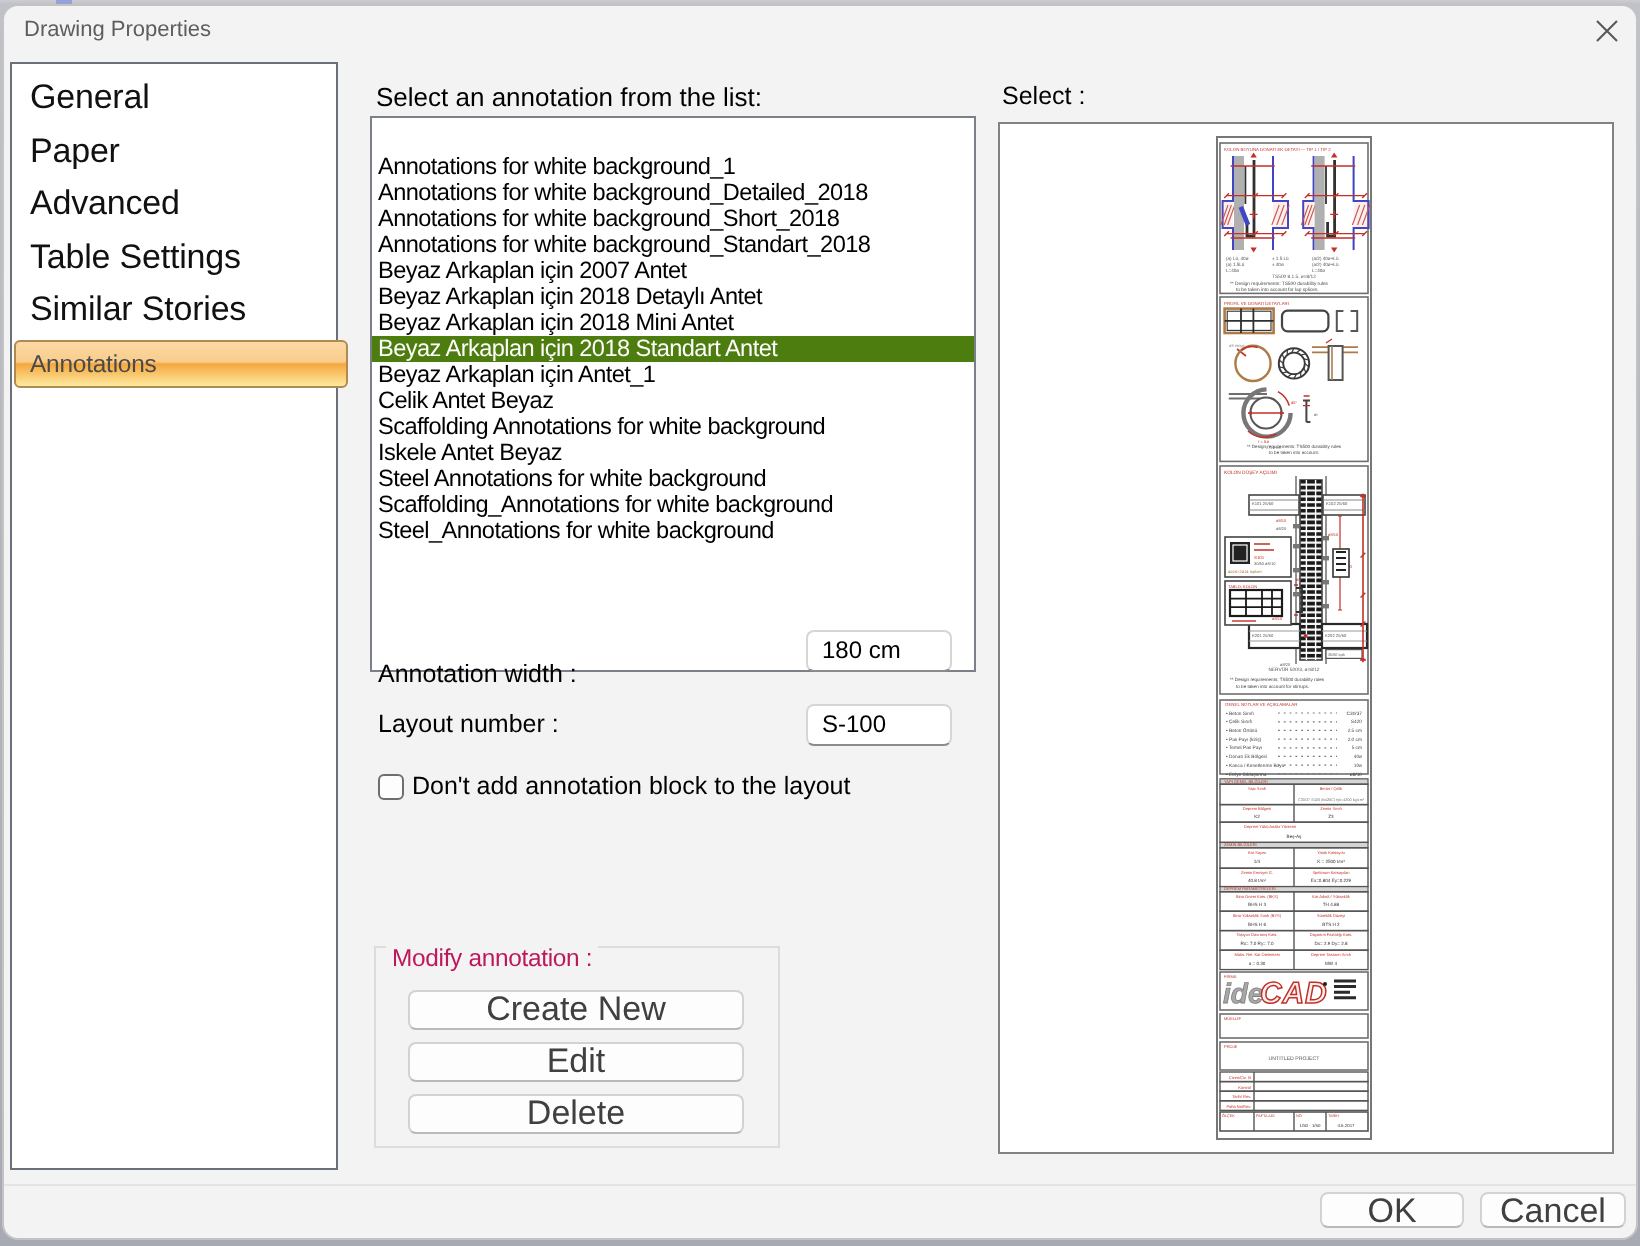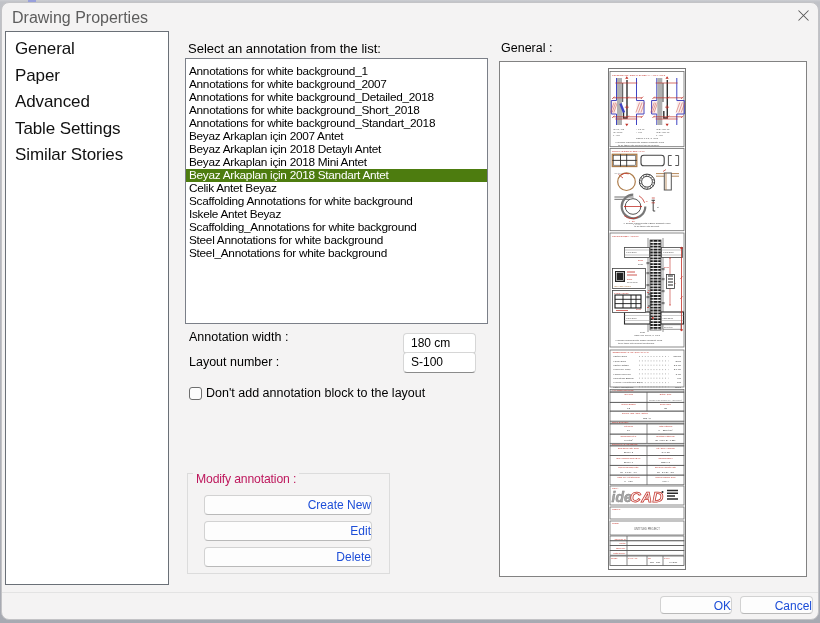--- a/index.html
+++ b/index.html
@@ -3,91 +3,92 @@
 <meta charset="utf-8">
 <style>
   html,body{margin:0;padding:0}
   #root{position:relative;width:820px;height:623px;overflow:hidden;
         font-family:"Liberation Sans",sans-serif;
         background:linear-gradient(#cdced2 0px,#c0c2c7 2px,#b3b5bc 50%,#a7aab2 100%)}
   .abs{position:absolute}
   #dialog{left:1px;top:2px;width:816px;height:616px;background:#f4f3f3;
           border:1px solid #c3c3c6;border-radius:8px}
   #bluebit{left:28px;top:0;width:8px;height:1.5px;background:#98a0dc}
-  #title{left:12px;top:9px;font-size:16px;color:#5d5d5d}
+  #title{left:12px;top:9px;font-size:11px;color:#5d5d5d}
   #sidebar{left:5px;top:31px;width:162px;height:552px;background:#fff;
            border:1px solid #6a7077}
   .tab{position:absolute;left:9px;font-size:17px;letter-spacing:-0.1px;color:#111;height:27px;line-height:27px}
   #anntab{left:7px;top:170px;width:158px;height:22px;border:1px solid #b08a50;border-radius:3px;
           background:linear-gradient(#fcd8a5 0%,#f9cd8b 45%,#f5a73e 50%,#f9c96f 75%,#fdeaa0 100%);
           font-size:12.2px;letter-spacing:-0.1px;color:#4a4a4a;line-height:22px;padding-left:7px}
   #sellabel{left:188px;top:41px;font-size:13px;color:#000}
   #listbox{left:185px;top:58px;width:301px;height:258px;background:#fff;
-           border:1px solid #7b7f88;font-size:11.8px;letter-spacing:-0.28px;color:#000;padding-top:6px}
+           border:1px solid #7b7f88;font-size:11.8px;letter-spacing:-0.28px;color:#000;padding-top:18px}
   .li{height:13px;line-height:13px;padding-left:3px;white-space:nowrap}
   .lisel{background:#4d7c0f;color:#fff}
   .flabel{font-size:12.5px;color:#000}
   .input{background:#fff;border:1px solid #d6d6d6;border-bottom:1px solid #8b8b8b;
          border-radius:4px;font-size:12px;color:#000;padding-left:7px;line-height:19px}
   #cb{left:189px;top:387px;width:11px;height:11px;background:#fdfdfd;
       border:1px solid #6e6e6e;border-radius:3px}
   #grpbox{left:187px;top:473px;width:201px;height:99px;border:1px solid #dcdcdc}
   #grplegend{left:193px;top:472px;background:#f4f3f3;padding:0 3px;font-size:12.2px;letter-spacing:-0.15px;color:#be185d}
   .btn{background:#fdfdfd;border:1px solid #d2d2d2;border-bottom-color:#b9b9b9;border-radius:4px;
-       font-size:12px;color:#1d4ed8;text-align:right;line-height:18px}
+       font-size:17px;color:#404040;text-align:center;line-height:18px}
   #prevlabel{left:501px;top:41px;font-size:12.5px;color:#000}
   #prevbox{left:499px;top:61px;width:306px;height:514px;background:#fff;border:1px solid #828282}
   #footline{left:2px;top:592px;width:816px;height:1px;background:#e3e3e3}
 </style>
 </head>
 <body>
 <div id="root">
   <div id="dialog" class="abs"></div>
   <div id="bluebit" class="abs"></div>
   <div id="title" class="abs">Drawing Properties</div>
   <svg class="abs" style="left:798px;top:10px" width="11" height="11" viewBox="0 0 11 11">
     <path d="M0.5 0.5 L10.5 10.5 M10.5 0.5 L0.5 10.5" stroke="#585858" stroke-width="1.05" fill="none"></path>
   </svg>
   <div id="sidebar" class="abs">
     <div class="tab" style="top:3px">General</div>
     <div class="tab" style="top:30px">Paper</div>
     <div class="tab" style="top:56px">Advanced</div>
     <div class="tab" style="top:83px">Table Settings</div>
     <div class="tab" style="top:109px">Similar Stories</div>
   </div>
+  <div id="anntab" class="abs">Annotations</div>
   <div id="sellabel" class="abs">Select an annotation from the list:</div>
   <div id="listbox" class="abs">
     <div class="li">Annotations for white background_1</div>
-    <div class="li">Annotations for white background_2007</div>
     <div class="li">Annotations for white background_Detailed_2018</div>
     <div class="li">Annotations for white background_Short_2018</div>
     <div class="li">Annotations for white background_Standart_2018</div>
     <div class="li">Beyaz Arkaplan için 2007 Antet</div>
     <div class="li">Beyaz Arkaplan için 2018 Detaylı Antet</div>
     <div class="li">Beyaz Arkaplan için 2018 Mini Antet</div>
     <div class="li lisel">Beyaz Arkaplan için 2018 Standart Antet</div>
+    <div class="li">Beyaz Arkaplan için Antet_1</div>
     <div class="li">Celik Antet Beyaz</div>
     <div class="li">Scaffolding Annotations for white background</div>
     <div class="li">Iskele Antet Beyaz</div>
+    <div class="li">Steel Annotations for white background</div>
     <div class="li">Scaffolding_Annotations for white background</div>
-    <div class="li">Steel Annotations for white background</div>
     <div class="li">Steel_Annotations for white background</div>
   </div>
   <div class="abs flabel" style="left:189px;top:330px">Annotation width :</div>
-  <div class="abs input" style="left:403px;top:333px;width:64px;height:19px">180 cm</div>
+  <div class="abs input" style="left:403px;top:315px;width:64px;height:19px">180 cm</div>
   <div class="abs flabel" style="left:189px;top:355px">Layout number :</div>
   <div class="abs input" style="left:403px;top:352px;width:64px;height:19px">S-100</div>
   <div id="cb" class="abs"></div>
   <div class="abs flabel" style="left:206px;top:386px">Don't add annotation block to the layout</div>
   <div id="grpbox" class="abs"></div>
   <div id="grplegend" class="abs">Modify annotation :</div>
   <div class="abs btn" style="left:204px;top:495px;width:166px;height:18px">Create New</div>
   <div class="abs btn" style="left:204px;top:521px;width:166px;height:18px">Edit</div>
   <div class="abs btn" style="left:204px;top:547px;width:166px;height:18px">Delete</div>
-  <div id="prevlabel" class="abs">General :</div>
+  <div id="prevlabel" class="abs">Select :</div>
   <div id="prevbox" class="abs"><svg width="306" height="514" viewBox="0 0 306 514" font-family="Liberation Sans, sans-serif">
         <rect x="108.5" y="6.5" width="77" height="501" fill="#fff" stroke="#777" stroke-width="1"></rect>
         <rect x="110" y="9.5" width="74" height="75.2" fill="none" stroke="#6e6e6e" stroke-width="0.8"></rect>
         <text x="112" y="13.5" font-size="2.2" fill="#c23128" text-anchor="start">KOLON BOYUNA DONATI EK DETAYI — TIP 1 / TIP 2</text>
         <path d="M116.5 16 V38.5 H111.3 V52 H116.5 V63 M136.5 16 V38.5 H144.0 V52 H136.5 V63" fill="none" stroke="#3f45c4" stroke-width="1"></path>
         <rect x="111.3" y="38.5" width="5.2" height="13.5" fill="rgba(225,100,90,0.10)"></rect>
         <path d="M110.4 50.5 L114.0 40.5" stroke="#c9544c" stroke-width="0.55"></path>
         <path d="M112.1 50.5 L115.7 40.5" stroke="#c9544c" stroke-width="0.55"></path>
         <path d="M113.8 50.5 L117.4 40.5" stroke="#c9544c" stroke-width="0.55"></path>
         <rect x="136.5" y="38.5" width="7.5" height="13.5" fill="rgba(225,100,90,0.10)"></rect>

